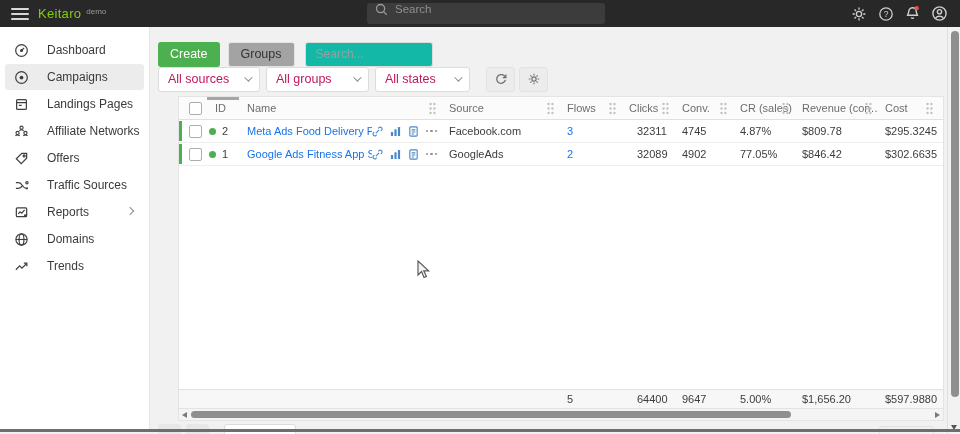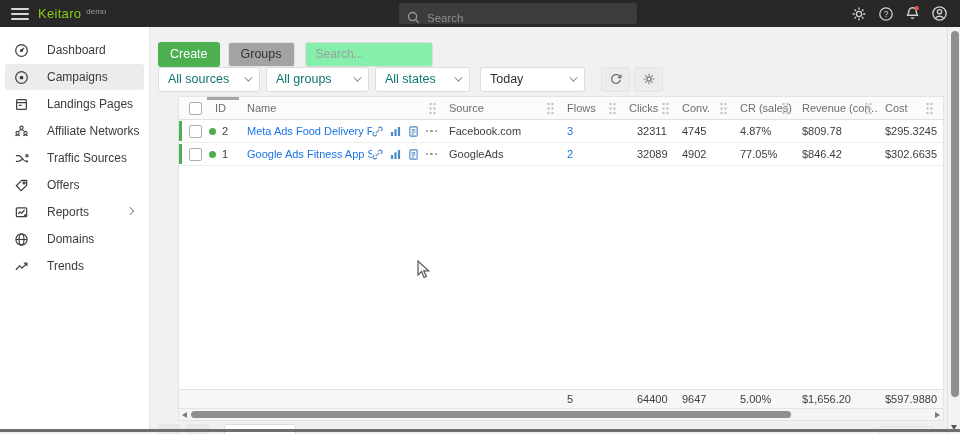--- a/index.html
+++ b/index.html
@@ -6,46 +6,46 @@
   html,body { width:960px; height:434px; overflow:hidden; }
   body { font-family:"Liberation Sans", sans-serif; position:relative; background:#f1f1f2; }
 
   
   .topbar { position:absolute; left:0; top:0; width:960px; height:27px; background:#282828; z-index:30; display:flex; align-items:center; }
   .hamburger { width:18px; height:12px; margin-left:11px; display:flex; flex-direction:column; justify-content:space-between; cursor:pointer; }
   .hamburger span { display:block; height:2px; background:#d8d8d8; border-radius:1px; }
   .logo { margin-left:9px; display:flex; align-items:flex-start; cursor:pointer; }
   .logo .brand { color:#84cc16; font-weight:normal; font-size:13px; letter-spacing:.3px; line-height:18px; }
   .logo .demo { color:#9a9a9a; font-size:8px; margin-left:5px; margin-top:2px; }
-  .tb-search { position:absolute; left:367px; top:3px; width:238px; height:21px; background:#3c3c3c; border-radius:3px; display:flex; align-items:flex-end; padding:0 8px;margin-left:32px; }
+  .tb-search { position:absolute; left:367px; top:3px; width:238px; height:21px; background:#3c3c3c; border-radius:3px; display:flex; align-items:flex-start; padding:0 8px; }
   .tb-search input { background:transparent; border:none; outline:none; color:#cfcfcf; font-size:11.5px; margin-left:7px; width:180px; }
   .tb-search input::placeholder { color:#8f8f8f; }
   .tb-icons { position:absolute; right:12px; top:0; height:27px; display:flex; align-items:center; gap:10px; }
   .tb-ic { width:17px; height:17px; display:flex; align-items:center; justify-content:center; cursor:pointer; position:relative; }
 
   
   .sidebar { position:absolute; left:0; top:27px; width:150px; bottom:4px; background:#ffffff; border-right:1px solid #e6e6e6; padding-top:9px; z-index:10; }
   .nav-item { height:26px; margin:1px 5px; border-radius:3px; display:flex; align-items:center; padding-left:8px; gap:18px; font-size:12px; color:#3a3a3a; cursor:pointer; position:relative; }
   .nav-item.active { background:#ececec; }
   .nav-item .nicon { width:16px; height:16px; flex:0 0 16px; display:flex; align-items:center; justify-content:center; }
   .nav-chev { position:absolute; right:11px; top:9px; width:6px; height:6px; border-right:1.4px solid #8d8d8d; border-bottom:1.4px solid #8d8d8d; transform:rotate(-45deg); }
 
   
   .main { position:absolute; left:150px; top:27px; right:0; bottom:0; background:#f1f1f2; }
 
   .toolbar { position:absolute; left:8px; top:14px; height:26px; display:flex; align-items:center; }
   .btn { height:25px; border:none; border-radius:3px; font-size:12.5px; font-family:inherit; cursor:pointer; padding:0 12px; }
   .btn-create { background:#4caf50; color:#fff; }
   .btn-groups { background:#a3a3a3; color:#333; margin-left:8px; border:1px solid #e3e3e3; }
-  .tb-input { margin-left:10px; width:128px; height:25px; border:1px solid #dcdcdc; border-radius:3px; background:#86efac; font-size:12px; font-family:inherit; padding:0 10px; color:#333; outline:none; }
+  .tb-input { margin-left:10px; width:128px; height:25px; border:1px solid #dcdcdc; border-radius:3px; background:#14b8a6; font-size:12px; font-family:inherit; padding:0 10px; color:#333; outline:none; }
   .tb-input::placeholder { color:#9e9e9e; }
   .help-link { margin-left:28px; display:flex; align-items:center; gap:6px; color:#1a73e8; font-size:12.5px; text-decoration:none; cursor:pointer; }
 
   .filters { position:absolute; left:8px; top:39px; height:26px; display:flex; align-items:center; }
-  .select { height:25px; background:#fff; border:1px solid #dcdcdc; border-radius:3px; display:flex; align-items:center; justify-content:space-between; padding:0 9px; font-size:12.5px; color:#0f766e; cursor:pointer; margin-right:6px; }
+  .select { height:25px; background:#fff; border:1px solid #dcdcdc; border-radius:3px; display:flex; align-items:center; justify-content:space-between; padding:0 9px; font-size:12.5px; color:#be185d; cursor:pointer; margin-right:6px; }
   .select.dark { color:#2e2e2e; }
   .sel-chev { width:6px; height:6px; border-right:1.4px solid #8a8a8a; border-bottom:1.4px solid #8a8a8a; transform:rotate(45deg) translateY(-2px); margin-left:8px; }
   .icon-btn { width:29px; height:25px; background:#ececec; border:1px solid #e3e3e3; border-radius:3px; display:flex; align-items:center; justify-content:center; cursor:pointer; margin-left:4px; }
 
   
   .table-card { position:absolute; left:8px; right:16px; top:69px; height:325px; background:#fff; border:1px solid #e4e4e4; display:flex; flex-direction:column; overflow:hidden;margin-left:20px; }
   .grid-row { display:grid; grid-template-columns:26px 38px 200px 118px 62px 53px 58px 62px 83px 61px 40px; align-items:center; }
   .thead { height:23px; background:#fbfbfb; border-bottom:1px solid #e0e0e0; flex:0 0 23px; }
   .th { font-size:11px; color:#6d6d6d; position:relative; padding-left:6px; height:100%; display:flex; align-items:center; white-space:nowrap; overflow:hidden; }
   .th .handle { position:absolute; right:6px; top:5px; }
@@ -176,35 +176,35 @@
           <path d="M1.6 12.8a2.6 2.6 0 0 1 4.4 0"></path>
           <circle cx="12.2" cy="9.5" r="1.7"></circle>
           <path d="M10 12.8a2.6 2.6 0 0 1 4.4 0"></path>
         </svg>
       </span>
     <span>Affiliate Networks</span>
   </div>
   <div class="nav-item">
     <span class="nicon">
         <svg width="15" height="15" viewBox="0 0 16 16" fill="none" stroke="#3f3f3f" stroke-width="1.3">
+          <path d="M2.5 8.3l5.8-5.8h5.2v5.2l-5.8 5.8z"></path>
+          <circle cx="10.8" cy="5.2" r="1.1"></circle>
+        </svg>
+      </span>
+    <span>Offers</span>
+  </div>
+  <div class="nav-item">
+    <span class="nicon">
+        <svg width="15" height="15" viewBox="0 0 16 16" fill="none" stroke="#3f3f3f" stroke-width="1.3">
           <path d="M2 5h3c4 0 4 6 8 6M2 11h3c2 0 3-1.3 3.8-2.6"></path>
           <circle cx="13.8" cy="11" r="1.2" fill="#3f3f3f" stroke="none"></circle>
           <circle cx="13.8" cy="5" r="1.2" fill="none"></circle>
         </svg>
       </span>
     <span>Traffic Sources</span>
-  </div>
-  <div class="nav-item">
-    <span class="nicon">
-        <svg width="15" height="15" viewBox="0 0 16 16" fill="none" stroke="#3f3f3f" stroke-width="1.3">
-          <path d="M2.5 8.3l5.8-5.8h5.2v5.2l-5.8 5.8z"></path>
-          <circle cx="10.8" cy="5.2" r="1.1"></circle>
-        </svg>
-      </span>
-    <span>Offers</span>
   </div>
   <div class="nav-item">
     <span class="nicon">
         <svg width="15" height="15" viewBox="0 0 16 16" fill="none" stroke="#3f3f3f" stroke-width="1.3">
           <rect x="2.5" y="3" width="11" height="9.5" rx="1"></rect>
           <path d="M4.5 9.5l2-2.3 1.8 1.5 3-3.5"></path>
           <circle cx="11.8" cy="11" r="1.2" fill="#3f3f3f" stroke="none"></circle>
         </svg>
       </span>
     <span>Reports</span>
@@ -243,24 +243,20 @@
     <div class="select" style="width:102px">
       <span>All sources</span>
         <span class="sel-chev"></span>
     </div>
     <div class="select" style="width:103px">
       <span>All groups</span>
         <span class="sel-chev"></span>
     </div>
     <div class="select" style="width:95px">
       <span>All states</span>
-        <span class="sel-chev"></span>
-    </div>
-    <div class="select dark" style="width:105px; margin-left:4px;">
-      <span>Today</span>
         <span class="sel-chev"></span>
     </div>
     <div class="icon-btn" style="margin-left:10px">
       <svg width="14" height="14" viewBox="0 0 16 16">
           <path d="M12.8 6.2A5 5 0 1 0 13 9" fill="none" stroke="#6f6f6f" stroke-width="1.5"></path>
           <path d="M13.6 2.8v3.6h-3.6" fill="none" stroke="#6f6f6f" stroke-width="1.5"></path>
         </svg>
     </div>
     <div class="icon-btn">
       <svg width="14" height="14" viewBox="0 0 16 16" fill="none" stroke="#6f6f6f" stroke-width="1.3">

